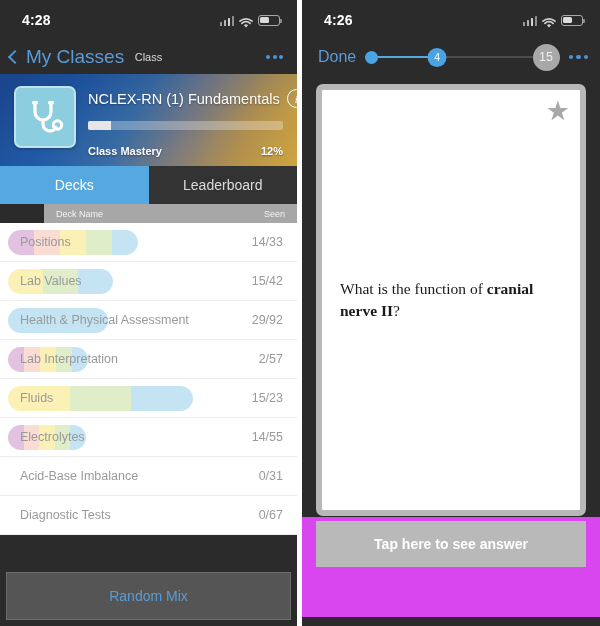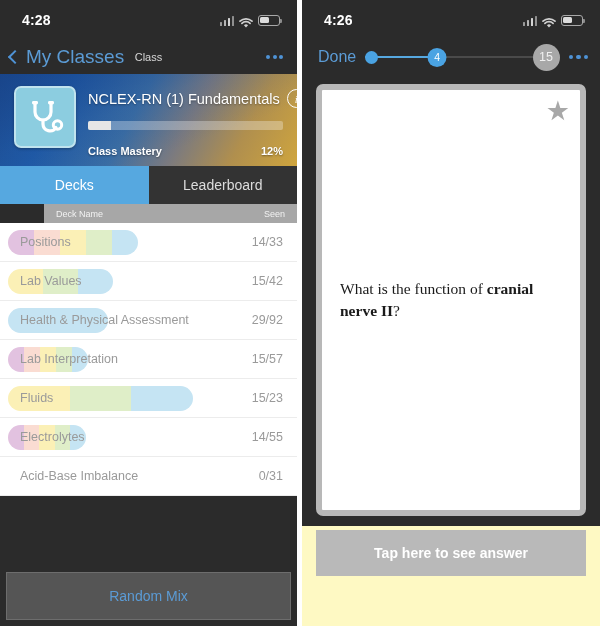--- a/index.html
+++ b/index.html
@@ -384,23 +384,23 @@
     padding: 0 18px;
     font-family: "Liberation Serif", serif;
     font-size: 15.5px;
     color: #1a1a1a;
     line-height: 1.45;
   }
   .q-text b { font-weight: bold; }
 
   .answer-zone {
     position: absolute;
-    left: 0; right: 0; bottom: 0;
+    left: 0; right: 0; bottom: 9px;
     height: 100px;
-    background: #fef9c3;
+    background: #d946ef;
     padding: 0 14px;
     box-sizing: border-box;
   }
   .answer-btn {
     margin-top: 4px;
     height: 46px;
     background: #b9b9b9;
     display: flex; align-items: center; justify-content: center;
     color: #ffffff;
     font-size: 14px;
@@ -517,21 +517,21 @@
         </div>
         <div class="deck-row">
           <div class="pill" style="width: 80px;">
             <i style="background: rgb(226, 194, 224); width: 20%;"></i>
             <i style="background: rgb(250, 220, 210); width: 20%;"></i>
             <i style="background: rgb(251, 240, 182); width: 20%;"></i>
             <i style="background: rgb(223, 238, 200); width: 20%;"></i>
             <i style="background: rgb(197, 228, 243); width: 20%;"></i>
           </div>
           <span class="deck-name">Lab Interpretation</span>
-          <span class="deck-seen">15/57</span>
+          <span class="deck-seen">2/57</span>
         </div>
         <div class="deck-row">
           <div class="pill" style="width: 185px;">
             <i style="background: rgb(251, 240, 182); width: 33.3333%;"></i>
             <i style="background: rgb(223, 238, 200); width: 33.3333%;"></i>
             <i style="background: rgb(197, 228, 243); width: 33.3333%;"></i>
           </div>
           <span class="deck-name">Fluids</span>
           <span class="deck-seen">15/23</span>
         </div>
@@ -542,20 +542,24 @@
             <i style="background: rgb(251, 240, 182); width: 20%;"></i>
             <i style="background: rgb(223, 238, 200); width: 20%;"></i>
             <i style="background: rgb(197, 228, 243); width: 20%;"></i>
           </div>
           <span class="deck-name">Electrolytes</span>
           <span class="deck-seen">14/55</span>
         </div>
         <div class="deck-row">
           <span class="deck-name">Acid-Base Imbalance</span>
           <span class="deck-seen">0/31</span>
+        </div>
+        <div class="deck-row">
+          <span class="deck-name">Diagnostic Tests</span>
+          <span class="deck-seen">0/67</span>
         </div>
       </div>
 
     <div class="bottom-bar">
       <div class="random-mix">Random Mix</div>
     </div>
   </div>
 
   <div class="gap"></div>
 

